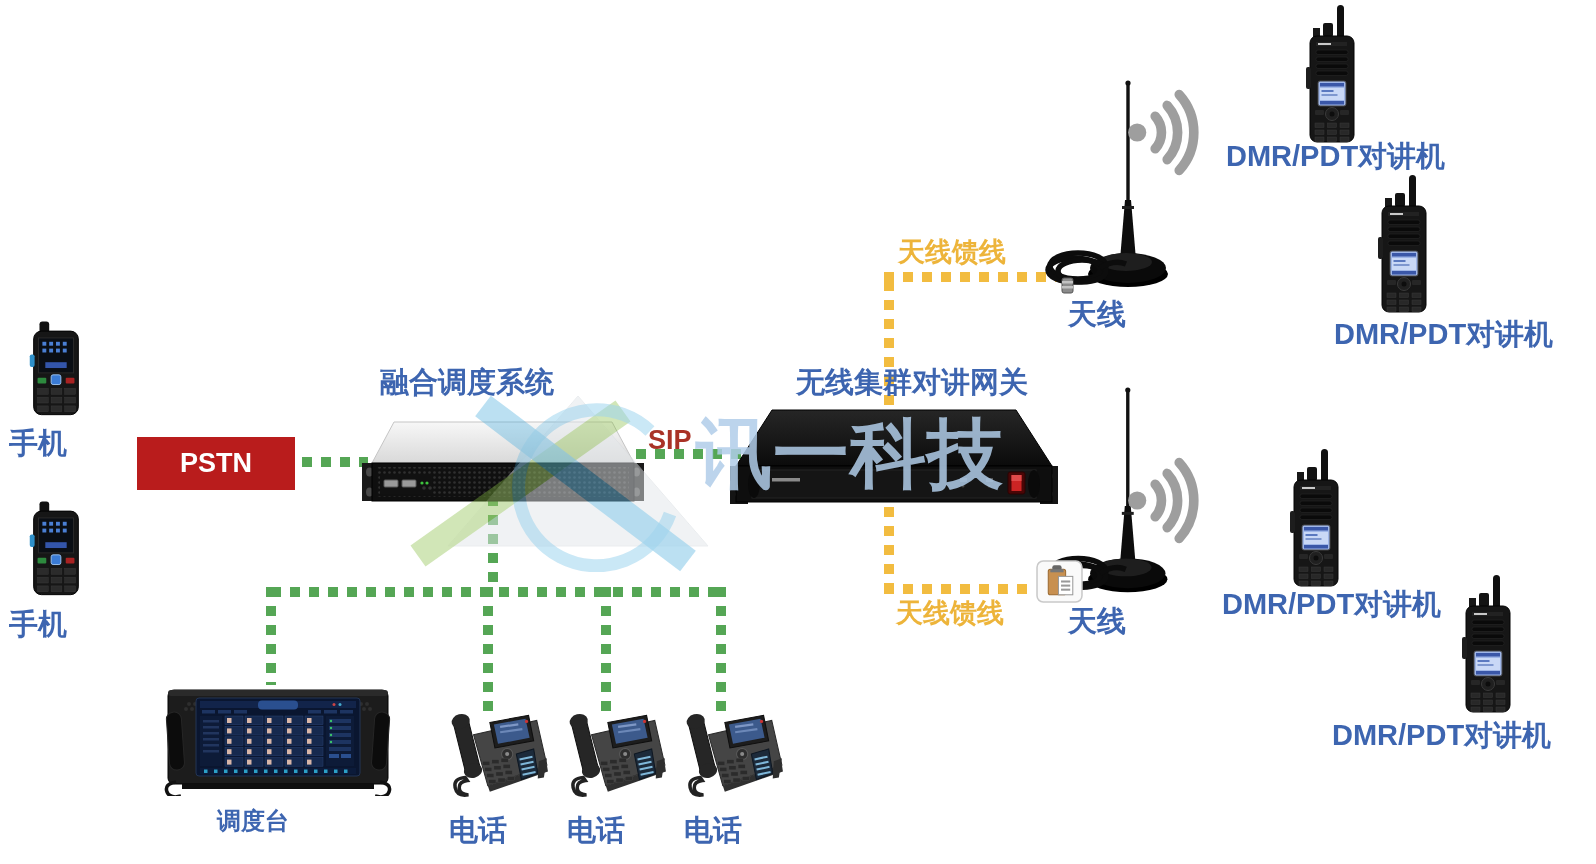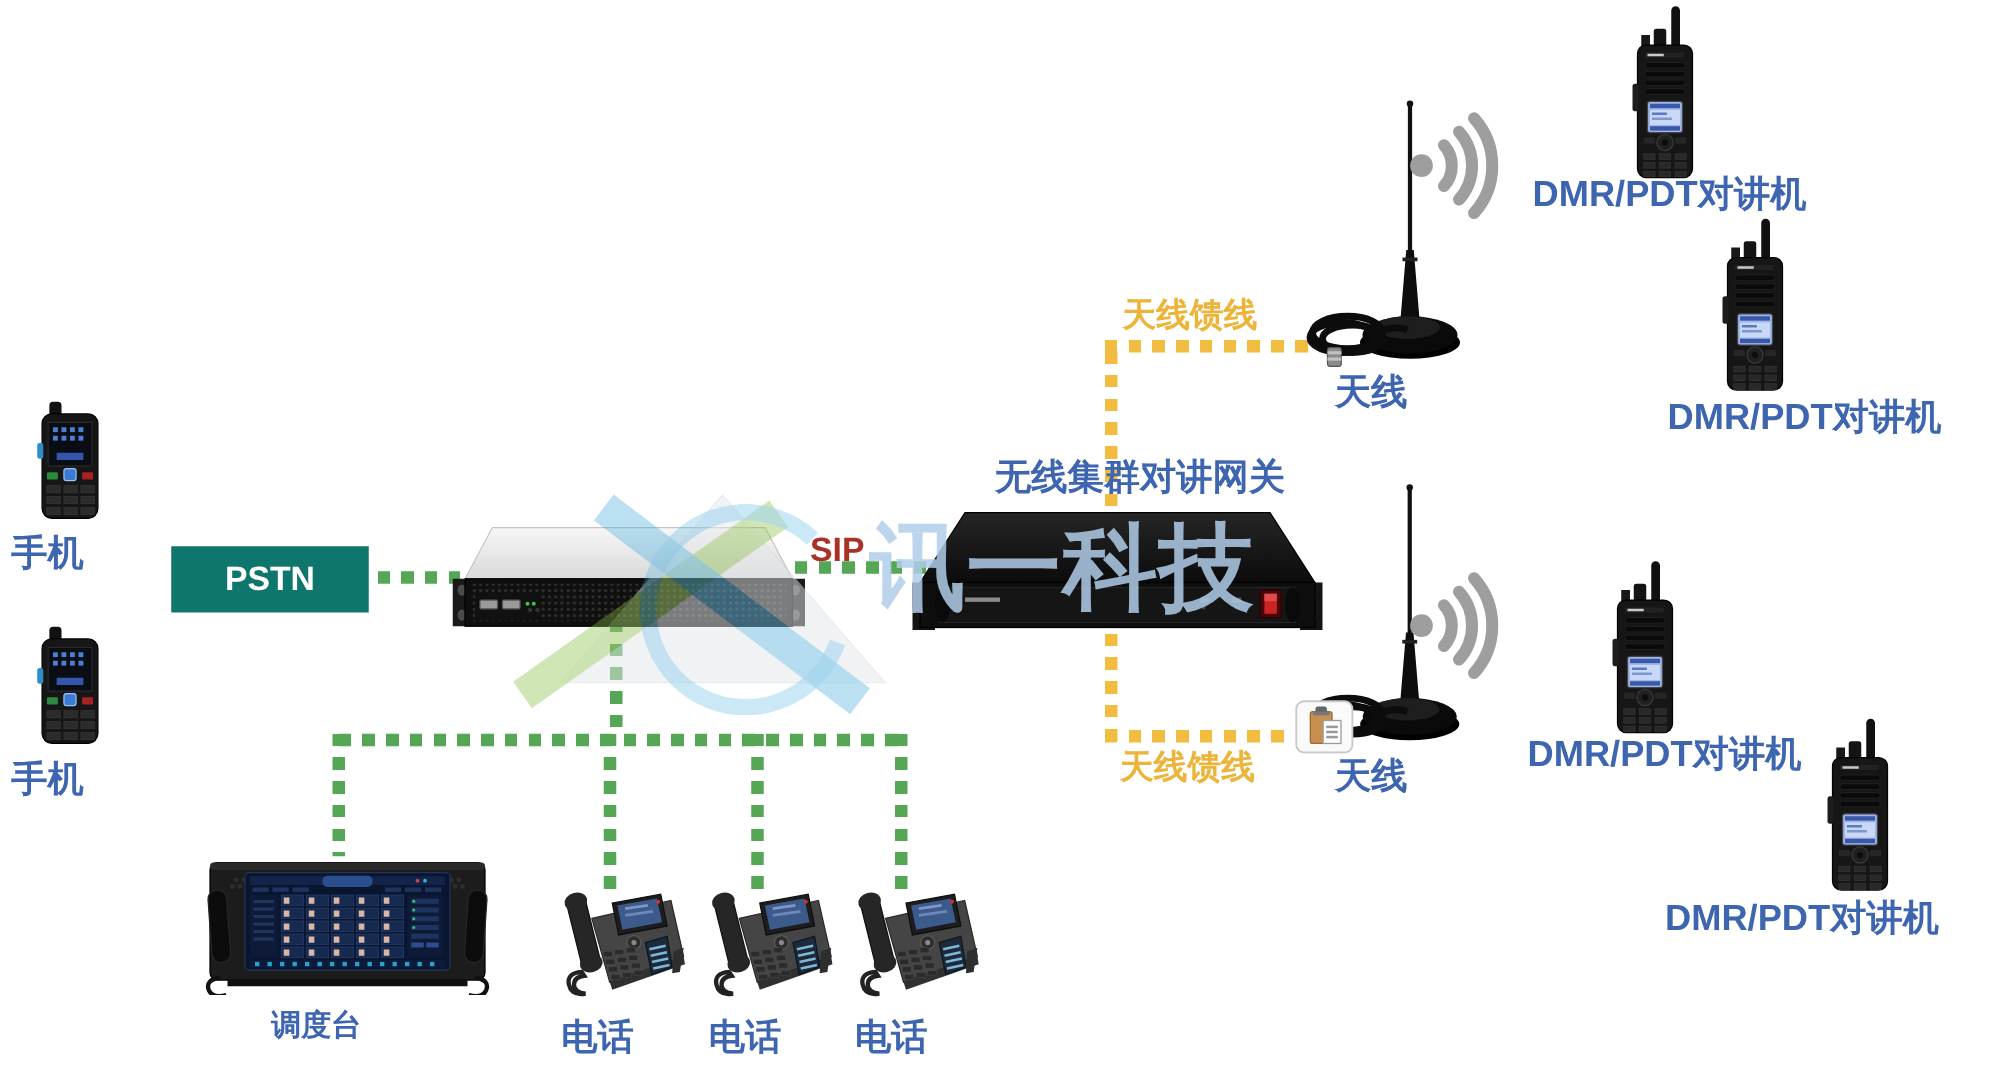--- a/index.html
+++ b/index.html
@@ -6,21 +6,21 @@
   #canvas{position:relative;width:1596px;height:864px;background:#ffffff;overflow:hidden;
           font-family:"Liberation Sans","DejaVu Sans",sans-serif;}
   .lbl{position:absolute;font-weight:bold;color:#3D65B0;text-align:left;z-index:6;line-height:1.1;}
   .dh{position:absolute;height:10px;z-index:1;
       background-image:repeating-linear-gradient(90deg,var(--dc) 0 10px,transparent 10px 19px);}
   .dv{position:absolute;width:10px;z-index:1;
       background-image:repeating-linear-gradient(180deg,var(--dc) 0 10px,transparent 10px 19px);}
   .green{--dc:#55A655;}
   .yellow{--dc:#F2BC40;}
   .dev{position:absolute;z-index:2;}
-  .pstn{position:absolute;left:137px;top:437px;width:158px;height:53px;background:#0f766e;z-index:2;
+  .pstn{position:absolute;left:137px;top:437px;width:158px;height:53px;background:#b91c1c;z-index:2;
         display:flex;align-items:center;justify-content:center;color:#fff;font-weight:bold;font-size:27px;}
   .wm{position:absolute;z-index:5;color:rgba(176,205,233,0.85);font-weight:bold;pointer-events:none;}
   svg{display:block;}
 </style>
 </head>
 <body>
 
 <div id="canvas">
 
   <svg width="0" height="0" style="position:absolute">
@@ -224,20 +224,21 @@
     <rect x="10" y="53" width="262" height="38" fill="#0f0f0f" stroke="#000"></rect>
     <rect x="15" y="57" width="252" height="30" fill="url(#mesh)"></rect>
     <rect x="18" y="64" width="52" height="20" fill="#111"></rect>
     <rect x="22" y="70" width="14" height="7" rx="1" fill="#9a9a9a" stroke="#5a5a5a"></rect>
     <rect x="40" y="70" width="14" height="7" rx="1" fill="#9a9a9a" stroke="#5a5a5a"></rect>
     <circle cx="60" cy="73" r="1.6" fill="#3ec43e"></circle>
       <circle cx="65" cy="73" r="1.6" fill="#3ec43e"></circle>
     <circle cx="62" cy="78" r="1.8" fill="#333"></circle>
       <circle cx="68" cy="78" r="1.8" fill="#333"></circle>
   </svg>
+  <div class="lbl" style="left:380px;top:367px;width:240px;font-size:29px;">融合调度系统</div>
   <div class="lbl" style="left:648px;top:395px;width:64px;font-size:27px;color:#A93226;margin-top:31px;">SIP</div>
 
   <svg class="dev" style="left:728px;top:406px" width="332" height="102" viewBox="0 0 332 102">
     <rect x="2" y="60" width="18" height="38" fill="#141414"></rect>
     <ellipse cx="11" cy="70" rx="3.5" ry="4.5" fill="#3c3c3c"></ellipse>
     <ellipse cx="11" cy="88" rx="3.5" ry="4.5" fill="#3c3c3c"></ellipse>
     <rect x="312" y="60" width="18" height="38" fill="#141414"></rect>
     <ellipse cx="321" cy="70" rx="3.5" ry="4.5" fill="#3c3c3c"></ellipse>
     <ellipse cx="321" cy="88" rx="3.5" ry="4.5" fill="#3c3c3c"></ellipse>
     <polygon points="44,4 288,4 324,60 8,60" fill="url(#gwTop)" stroke="#000"></polygon>

